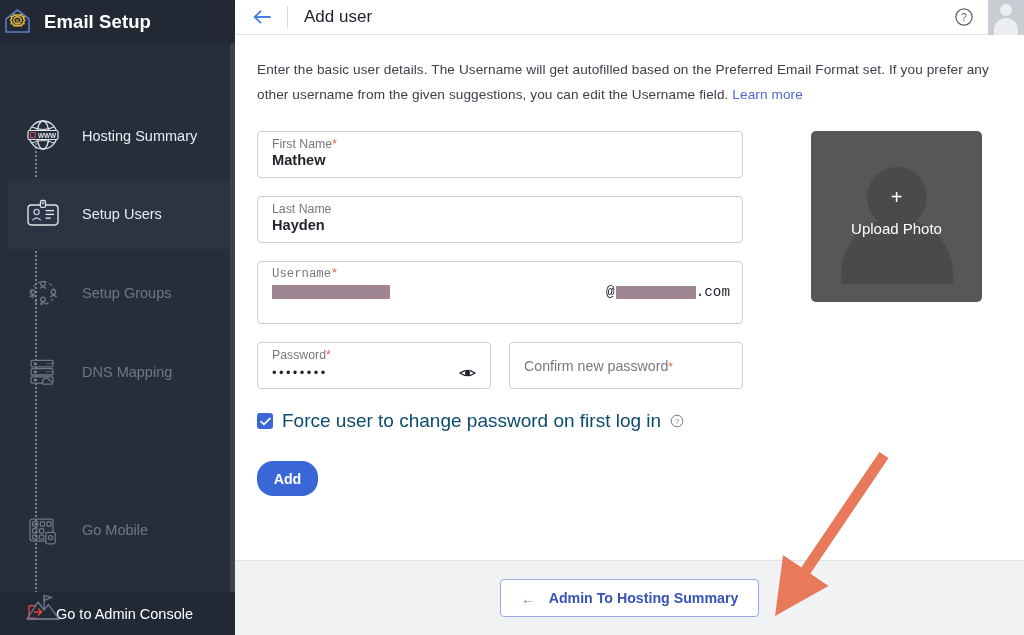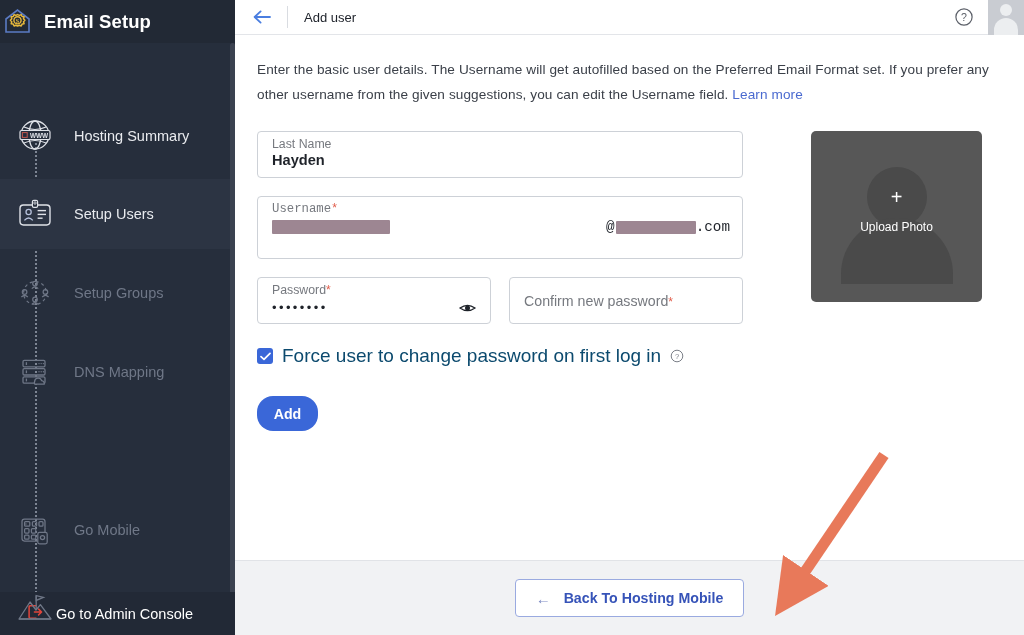--- a/index.html
+++ b/index.html
@@ -23,21 +23,21 @@
   .sb-title {
     color: #ffffff; font-size: 18.5px; font-weight: bold;
     letter-spacing: .1px;
   }
   .sb-scroll { position: relative; height: 592px; }
   .dotline {
     position: absolute; left: 35px; top: 100px; width: 0;
     height: 462px; border-left: 2px dotted #8d95a3; opacity: .85;
   }
   .sb-item {
-    position: absolute; left: 0; width: 231px; height: 70px;
+    position: absolute; left: 8px; width: 231px; height: 70px;
     display: flex; align-items: center; gap: 16px; padding-left: 12px;
   }
   .sb-item.active { background: #2c3443; }
   .sb-ico { width: 46px; height: 46px; flex: 0 0 46px; position: relative; z-index: 2; }
   .sb-ico svg { display: block; }
   .sb-label { font-size: 14.5px; color: #6f7787; white-space: nowrap; }
   .sb-item.on .sb-label { color: #e9ebef; }
   .sb-footer {
     position: absolute; left: 0; bottom: 0; width: 235px; height: 43px;
     background: #22293s; background: #22293 5; background: #222936;
@@ -50,21 +50,21 @@
   }
 
   
   .main { flex: 1 1 auto; height: 635px; position: relative; background: #fff; display: flex; flex-direction: column; }
   .topbar {
     height: 35px; flex: 0 0 35px; display: flex; align-items: center;
     border-bottom: 1px solid #e3e5e9; padding-left: 14px; background: #fff;
   }
   .back-arrow { width: 26px; height: 26px; display:flex; align-items:center; justify-content:center; }
   .vdiv { width: 1px; height: 22px; background: #d9dce1; margin: 0 16px 0 12px; }
-  .page-title { font-size: 13px; color: #20242c; }
+  .page-title { font-size: 17px; color: #20242c; }
   .topbar-right { margin-left: auto; display: flex; align-items: center; gap: 14px; padding-right: 0; }
   .help-ico { width: 20px; height: 20px; }
   .avatar {
     width: 36px; height: 36px; background: #c9ccd2; position: relative; overflow: hidden;
   }
   .avatar::before {
     content:""; position:absolute; left:12px; top:5px; width:12px; height:12px;
     border-radius:50%; background:#eceef0;
   }
   .avatar::after {
@@ -125,21 +125,21 @@
   }
   .sil-head {
     position:absolute; left:50%; transform:translateX(-50%); top: 36px;
     width: 60px; height: 60px; border-radius: 50%; background: #4a4a4a;
   }
   .sil-body {
     position:absolute; left:50%; transform:translateX(-50%); bottom: 18px;
     width: 112px; height: 66px; border-radius: 56px 56px 0 0; background: #4a4a4a;
   }
   .photo-plus { position:absolute; left:0; right:0; top: 56px; text-align:center; color:#fff; font-size: 20px; line-height: 1; }
-  .photo-txt { position:absolute; left:0; right:0; top: 89px; text-align:center; color:#fff; font-size: 12px; }
+  .photo-txt { position:absolute; left:0; right:0; top: 89px; text-align:center; color:#fff; font-size: 15px; }
 
   
   .footer {
     height: 75px; flex: 0 0 75px; background: #f1f2f4;
     border-top: 1px solid #e1e3e7;
     display: flex; align-items: center; justify-content: center; gap: 19px;
   }
   .fbtn {
     height: 38px; border: 1px solid #9aaae0; border-radius: 4px;
     background: #fff; color: #3653b8; font-size: 14.2px; font-weight: bold;
@@ -326,20 +326,26 @@
     <div class="content">
 
       <p class="desc">
         <span>Enter the basic user details. The Username will get autofilled based on the Preferred Email Format set. If you prefer any other username from the given suggestions, you can edit the Username field.</span>
         <span class="link">Learn more</span>
       </p>
 
       <div class="formwrap">
         <div class="fields">
 
+          <div class="field">
+            <div class="lbl">
+              <span>First Name</span><span class="req">*</span>
+            </div>
+            <div class="val">Mathew</div>
+          </div>
 
           <div class="field">
             <div class="lbl">Last Name</div>
             <div class="val">Hayden</div>
           </div>
 
           <div class="field username">
             <div class="lbl">
               <span>Username</span><span class="req">*</span>
             </div>
@@ -397,21 +403,21 @@
           <span class="sil-body"></span>
           <span class="photo-plus">+</span>
           <span class="photo-txt">Upload Photo</span>
         </div>
       </div>
     </div>
 
     <div class="footer">
       <div class="fbtn">
         <span class="arrw">←</span>
-        <span>Back To Hosting Mobile</span>
+        <span>Admin To Hosting Summary</span>
       </div>
     </div>
   </div>
 
   <svg class="anno" width="1024" height="635">
     <defs>
       <marker id="annohead" markerWidth="5" markerHeight="5" refX="1.6" refY="2.5" orient="auto">
         <path d="M0,0 L5,2.5 L0,5 z" fill="#e8795a"></path>
       </marker>
     </defs>

